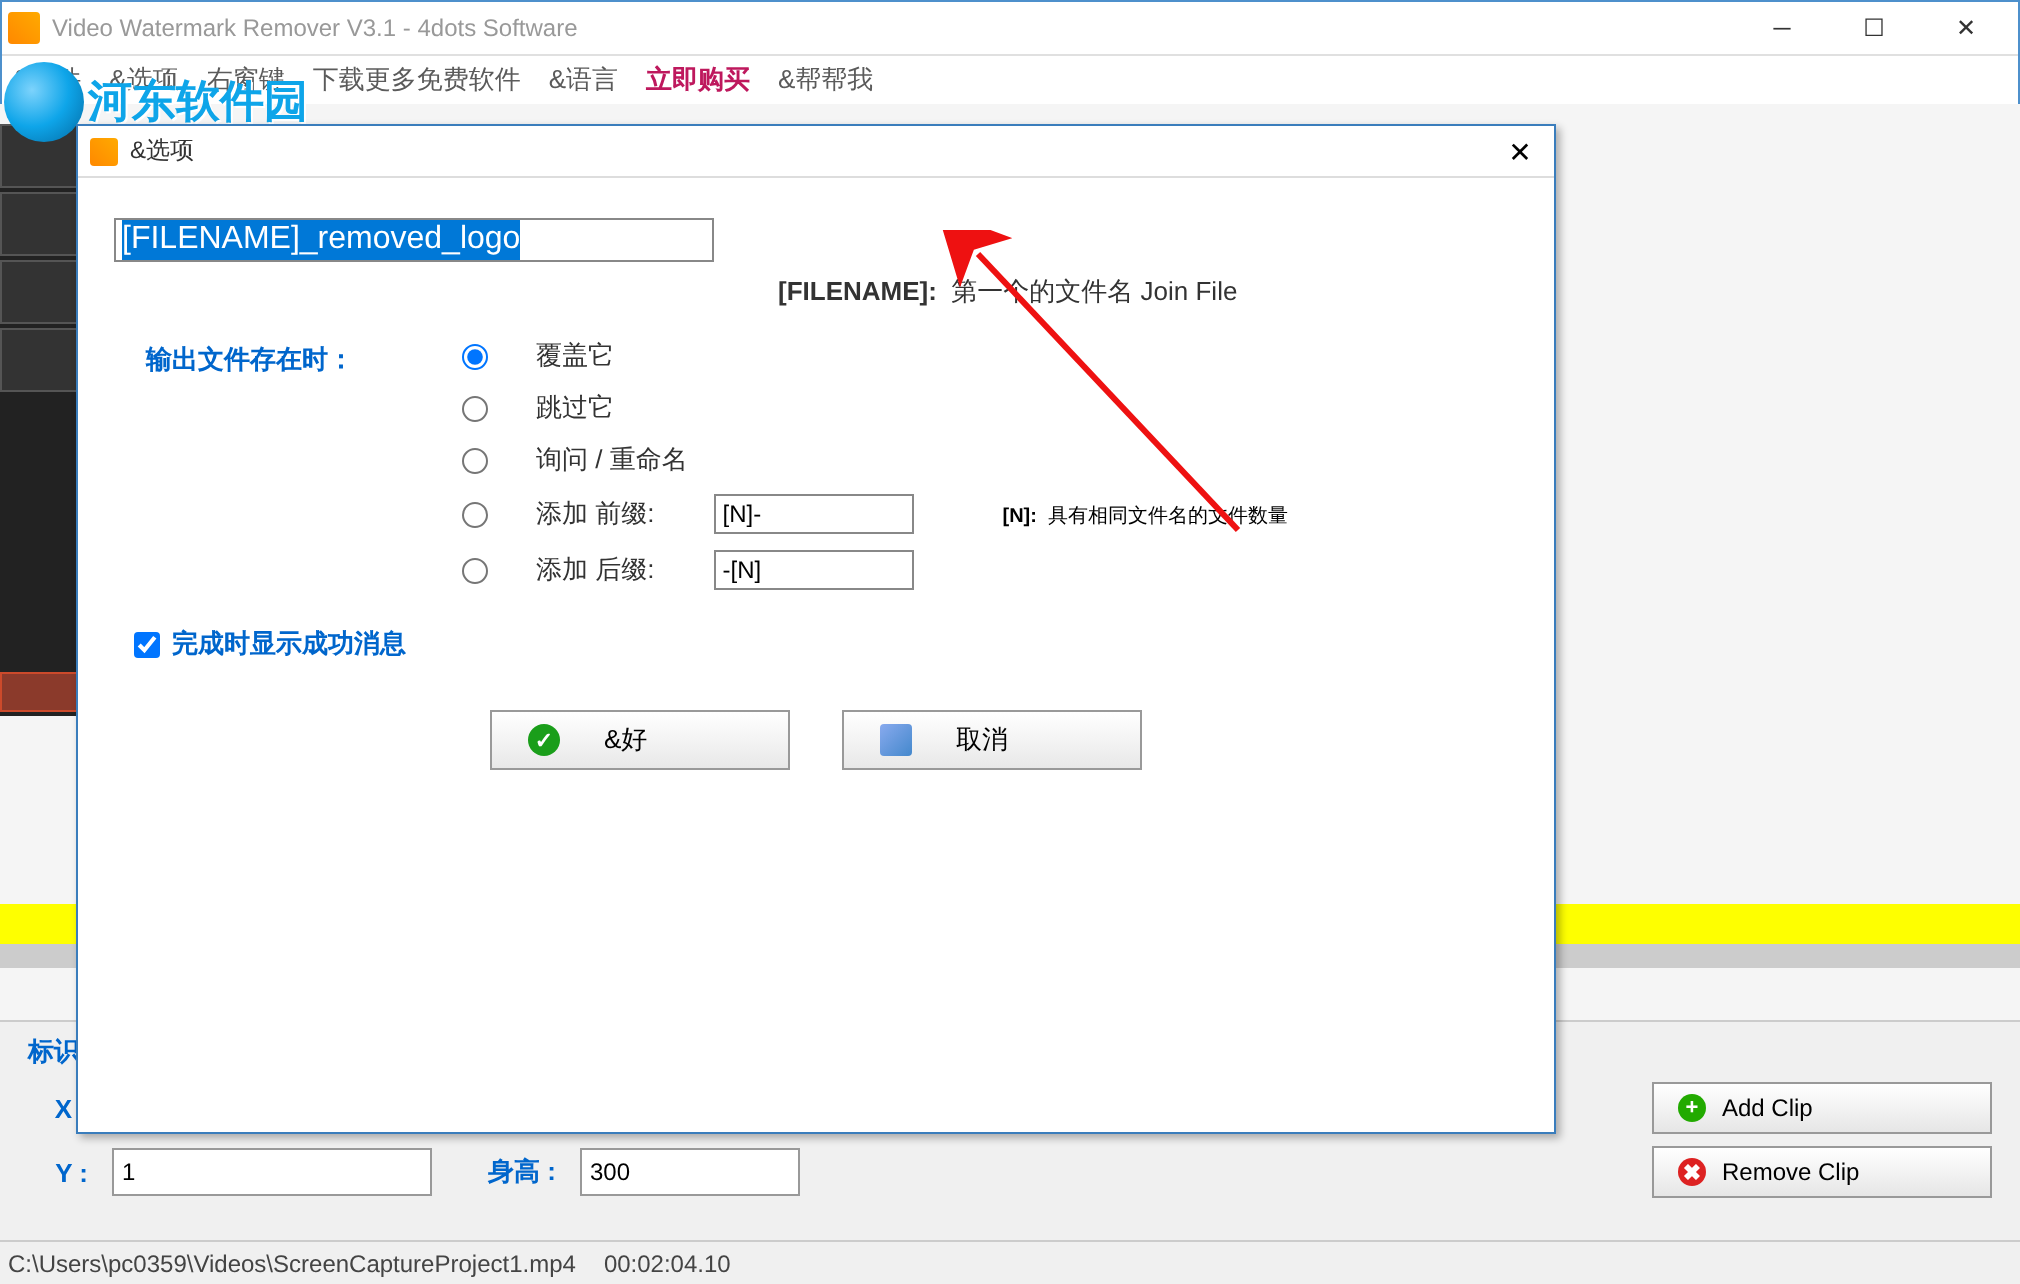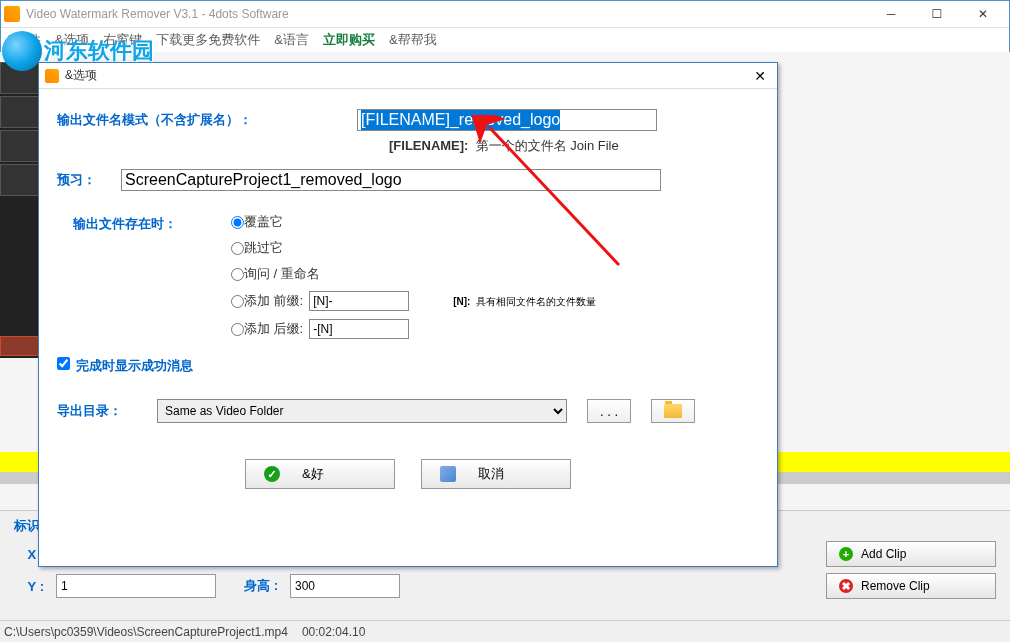--- a/index.html
+++ b/index.html
@@ -8,21 +8,21 @@
     .main-window { width: 100%; height: 100%; position: relative; }
     
     .titlebar { height: 28px; background: #fff; display: flex; align-items: center; padding: 0 4px; border-bottom: 1px solid #e0e0e0; color: #999; }
     .titlebar-icon { width: 16px; height: 16px; background: linear-gradient(45deg,#f80,#fa0); border-radius: 2px; margin-right: 6px; }
     .titlebar-text { flex: 1; font-size: 12px; color: #999; }
     .win-controls { display: flex; }
     .win-btn { width: 46px; height: 28px; display: flex; align-items: center; justify-content: center; color: #333; }
     
     .menubar { height: 24px; display: flex; align-items: center; padding: 0 6px; gap: 14px; font-size: 13px; color: #5b5b5b; position: relative; z-index: 2; }
     .menubar .mi { white-space: nowrap; cursor: default; }
-    .menubar .mi.bold { font-weight: 700; color: #15803d; }
+    .menubar .mi.bold { font-weight: 700; color: #be185d; }
     
     .watermark-logo { position: absolute; left: 2px; top: 0; z-index: 3; width: 200px; }
     .wm-row1 { display:flex; align-items:center; gap:2px;margin-top:31px;}
     .wm-globe { width:40px; height:40px; border-radius:50%; background: radial-gradient(circle at 35% 35%, #7dd3fc, #0ea5e9 50%, #0369a1); position:relative; }
     .wm-txt { font-size: 22px; font-weight: 800; color:#0ea5e9; text-shadow: 1px 1px 0 #fff; white-space:nowrap;}
     .wm-url { font-size: 13px; font-weight:700; color:#16a34a; margin-left:42px; margin-top:-4px; text-shadow: 0 0 1px #fff;}
     
     .work-area { position: absolute; left: 0; top: 52px; right: 0; bottom: 22px; background: #f5f5f5; }
     .thumb-strip { position: absolute; left: 0; top: 10px; width: 46px; background: #222; }
     .thumb { width: 46px; height: 32px; background: #333; border: 1px solid #555; margin-bottom: 2px; position:relative; }
@@ -65,25 +65,25 @@
     .hint-row { margin-left: 332px; font-size: 13px; color:#333; margin-bottom: 14px;}
     .hint-row b { font-weight:700; }
     
     .row-preview { display:flex; align-items:center; gap: 14px; margin-bottom: 22px;}
     .row-preview .lbl { width: 50px; }
     .row-preview .inp { width: 540px; }
     
     .row-exists { display:flex; align-items:flex-start; gap: 14px; margin-bottom: 18px;}
     .row-exists .lbl { width: 160px; padding-top:2px;padding-left:16px; }
     .radio-group { display:flex; flex-direction:column; gap: 8px; }
-    .radio-item { display:flex; align-items:center; gap: 0; font-size:13px; color:#333;}
+    .radio-item { display:flex; align-items:center; gap: 24px; font-size:13px; color:#333;}
     .radio-item input[type=radio] { width:13px; height:13px; }
     .radio-item .suffix-inp { width: 100px; height:20px; border:1px solid #888; font-size:12px; padding:0 3px; margin-left: 6px;}
     
-    .row-success { display:flex; align-items:flex-start; gap:6px; margin-bottom: 24px; font-size:13px; font-weight:700; color:#0066cc;}
+    .row-success { display:flex; align-items:center; gap:6px; margin-bottom: 24px; font-size:13px; font-weight:700; color:#0066cc;margin-left:10px;}
     .row-success input { width:13px; height:13px; }
     
     .row-export { display:flex; align-items:center; gap: 20px; margin-bottom: 36px;}
     .row-export .lbl { width: 80px; }
     .row-export select { width: 410px; height:24px; border:1px solid #888; font-size:12px; padding:0 3px;}
     .row-export .dots-btn { width:44px; height:24px; border:1px solid #999; background:linear-gradient(#fff,#eee); font-size:13px;}
     .row-export .folder-btn { width:44px; height:24px; border:1px solid #999; background:linear-gradient(#fff,#eee); display:flex; align-items:center; justify-content:center;}
     .folder-icon { width:18px; height:14px; background:linear-gradient(#ffd76a,#f7b733); border-radius:1px; position:relative;}
     .folder-icon::before { content:''; position:absolute; top:-3px; left:1px; width:7px; height:3px; background:#f7b733; border-radius:1px 1px 0 0;}
     
@@ -180,35 +180,30 @@
 
   <div class="dialog">
     <div class="dlg-titlebar">
       <div class="dlg-titlebar-icon"></div>
       <div class="dlg-titlebar-text">&amp;选项</div>
       <div class="dlg-close">✕</div>
     </div>
     <div class="dlg-body">
 
       <div class="row1">
-        <span class="dlg-label lbl">输出文件名模式（不含扩展名）：</span>
         <div class="inp-wrap">
           <div class="dlg-input selected" style="width:300px; display:flex; align-items:center;">
             <span class="sel-text">[FILENAME]_removed_logo</span>
           </div>
         </div>
       </div>
       <div class="hint-row">
         <b>[FILENAME]:</b>&nbsp;&nbsp;<span>第一个的文件名 Join File</span>
       </div>
 
-      <div class="row-preview">
-        <span class="dlg-label lbl">预习：</span>
-        <input class="dlg-input inp" value="ScreenCaptureProject1_removed_logo" style="">
-      </div>
 
       <div class="row-exists">
         <span class="dlg-label lbl">输出文件存在时：</span>
         <div class="radio-group">
           <label class="radio-item">
             <input type="radio" name="exists" checked="" style="">
             <span>覆盖它</span>
           </label>
           <label class="radio-item">
             <input type="radio" name="exists" style="">
@@ -232,30 +227,20 @@
         <div style="margin-left:30px; margin-top:82px; font-size:10px;">
           <b>[N]:</b>&nbsp;&nbsp;<span>具有相同文件名的文件数量</span>
         </div>
       </div>
 
       <label class="row-success">
         <input type="checkbox" checked="" style="">
         <span>完成时显示成功消息</span>
       </label>
 
-      <div class="row-export">
-        <span class="dlg-label lbl">导出目录：</span>
-        <select>
-          <option>Same as Video Folder</option>
-        </select>
-        <button class="dots-btn">. . .</button>
-        <button class="folder-btn">
-          <span class="folder-icon"></span>
-        </button>
-      </div>
 
       <div class="dlg-buttons">
         <button class="dlg-btn">
           <span class="ok-ico">✓</span>
           <span>&amp;好</span>
         </button>
         <button class="dlg-btn">
           <span class="cancel-ico"></span>
           <span>取消</span>
         </button>

